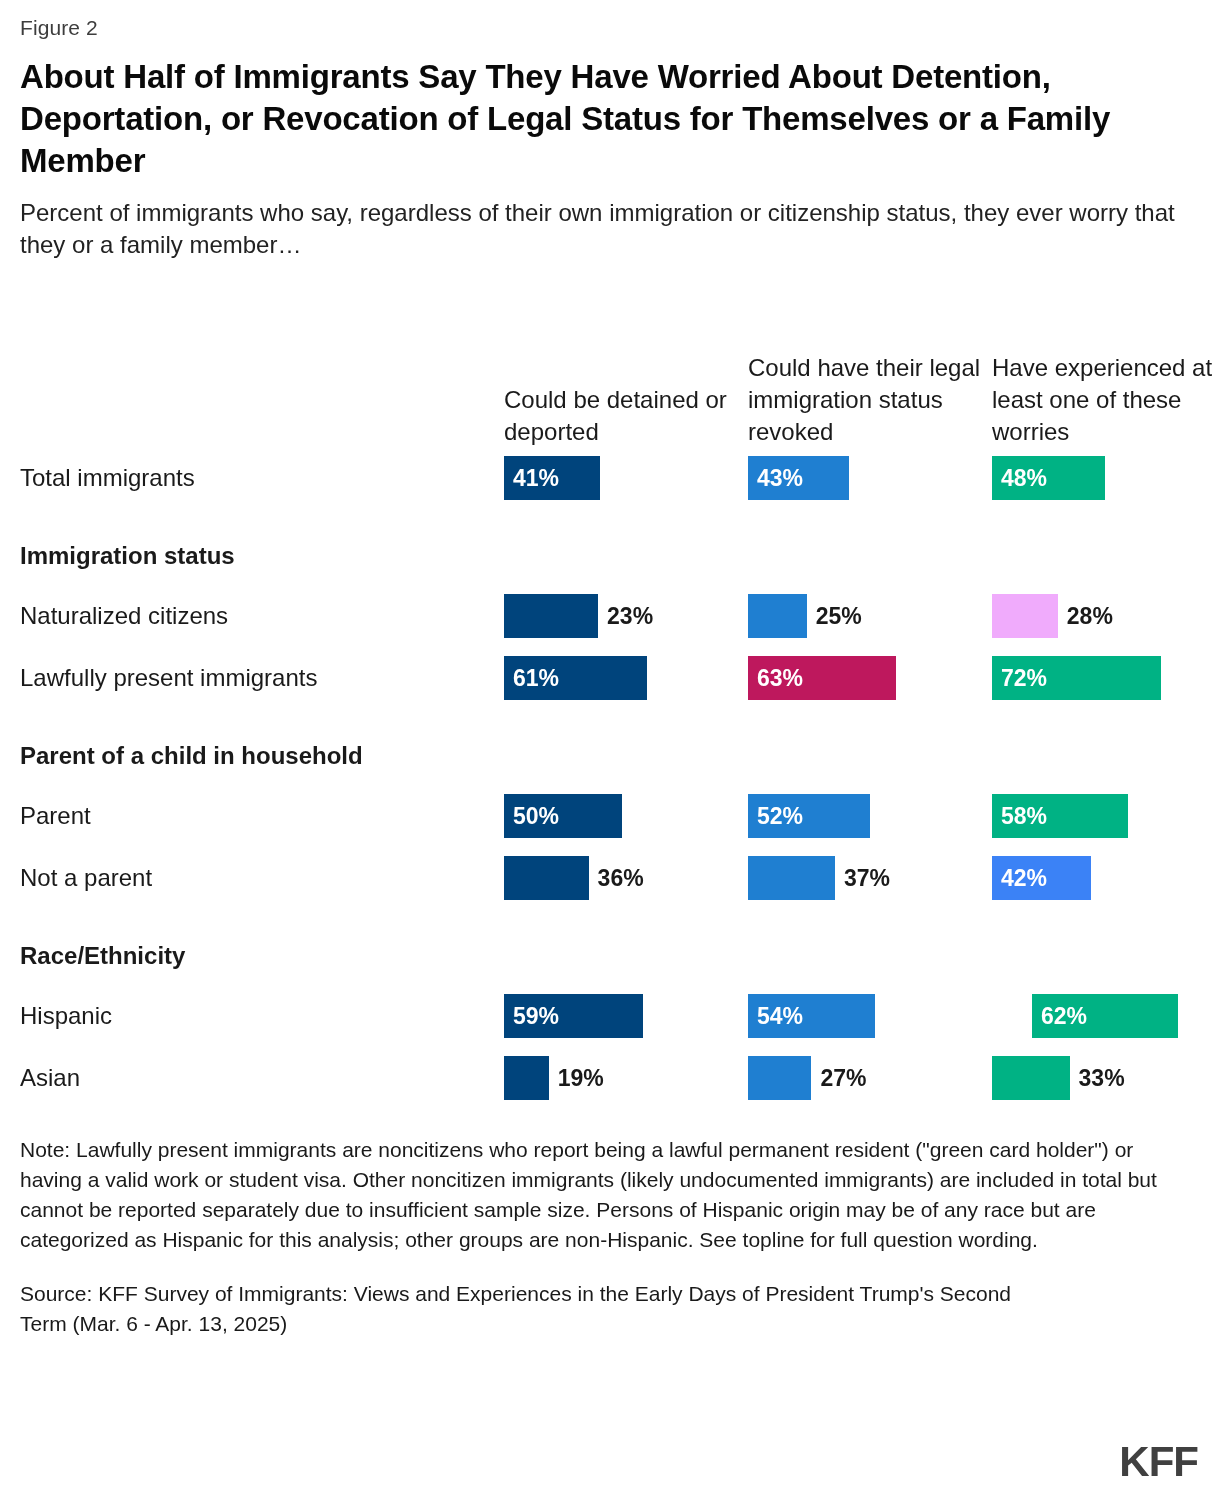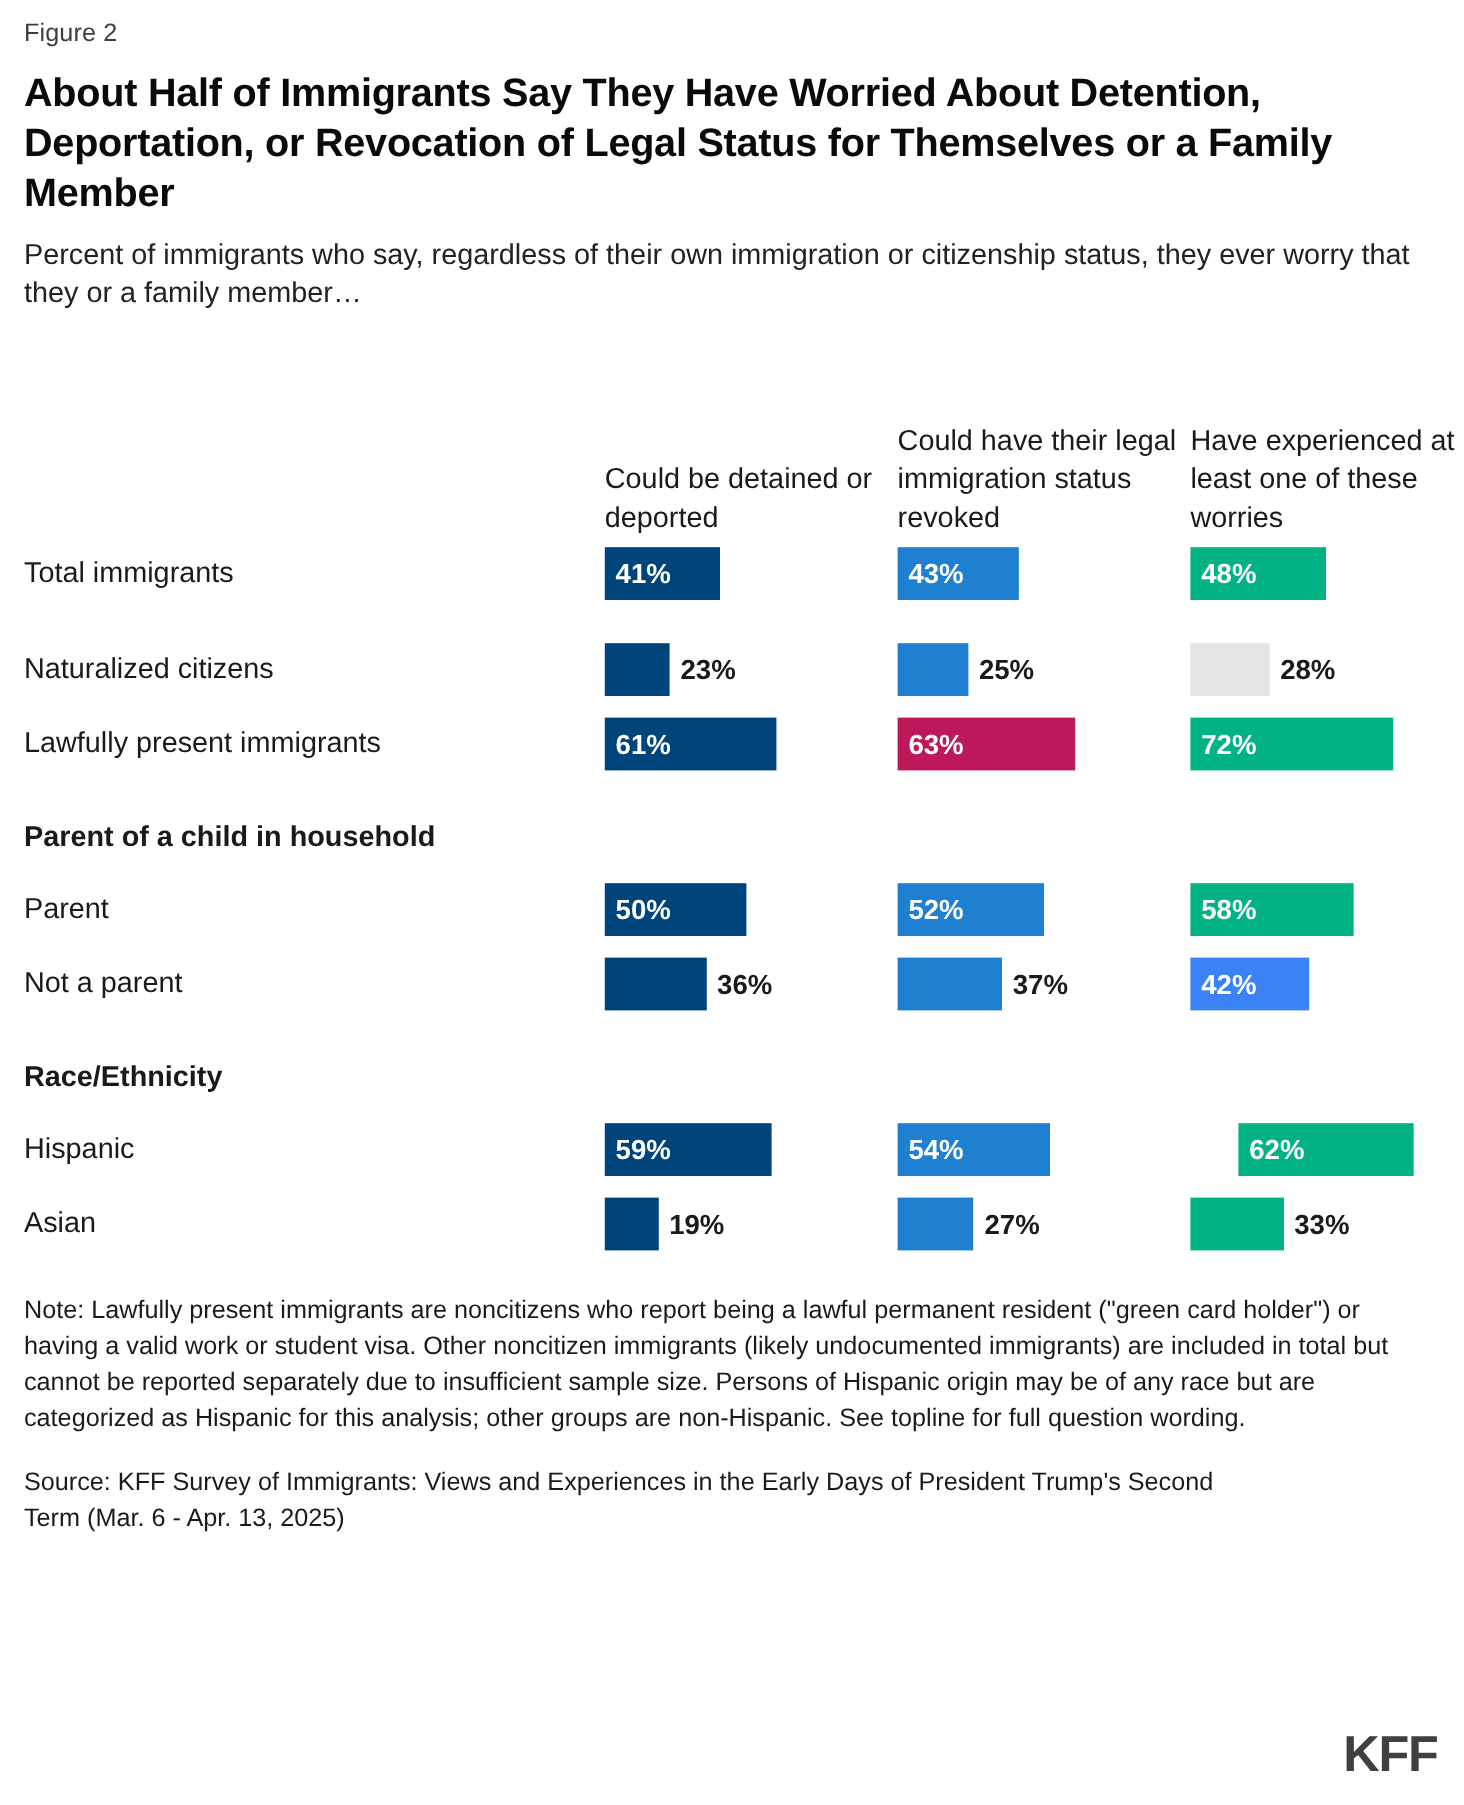--- a/index.html
+++ b/index.html
@@ -190,34 +190,37 @@
               <span class="inside">43%</span>
             </div>
           </div>
           <div class="bar-cell last">
             <div class="bar" style="width: 112.8px; background: rgb(0, 178, 132);">
               <span class="inside">48%</span>
             </div>
           </div>
         </div>
         <div class="spacer"></div>
+        <div class="row group-head">
+          <div class="row-label bold">Immigration status</div>
+        </div>
         <div class="row">
           <div class="row-label">Naturalized citizens</div>
           <div class="bar-cell">
-            <div class="bar" style="width: 54.05px; background: rgb(0, 68, 124);">
+            <div class="bar" style="width: 54.05px; background: rgb(0, 68, 124); padding-left: 40px;">
               <span class="outside">23%</span>
             </div>
           </div>
           <div class="bar-cell">
             <div class="bar" style="width: 58.75px; background: rgb(31, 127, 209);">
               <span class="outside">25%</span>
             </div>
           </div>
           <div class="bar-cell last">
-            <div class="bar" style="width: 65.8px; background: #e5e5e5;">
+            <div class="bar" style="width: 65.8px; background: #f0abfc;">
               <span class="outside">28%</span>
             </div>
           </div>
         </div>
         <div class="row">
           <div class="row-label">Lawfully present immigrants</div>
           <div class="bar-cell">
             <div class="bar" style="width: 143.35px; background: rgb(0, 68, 124);">
               <span class="inside">61%</span>
             </div>

